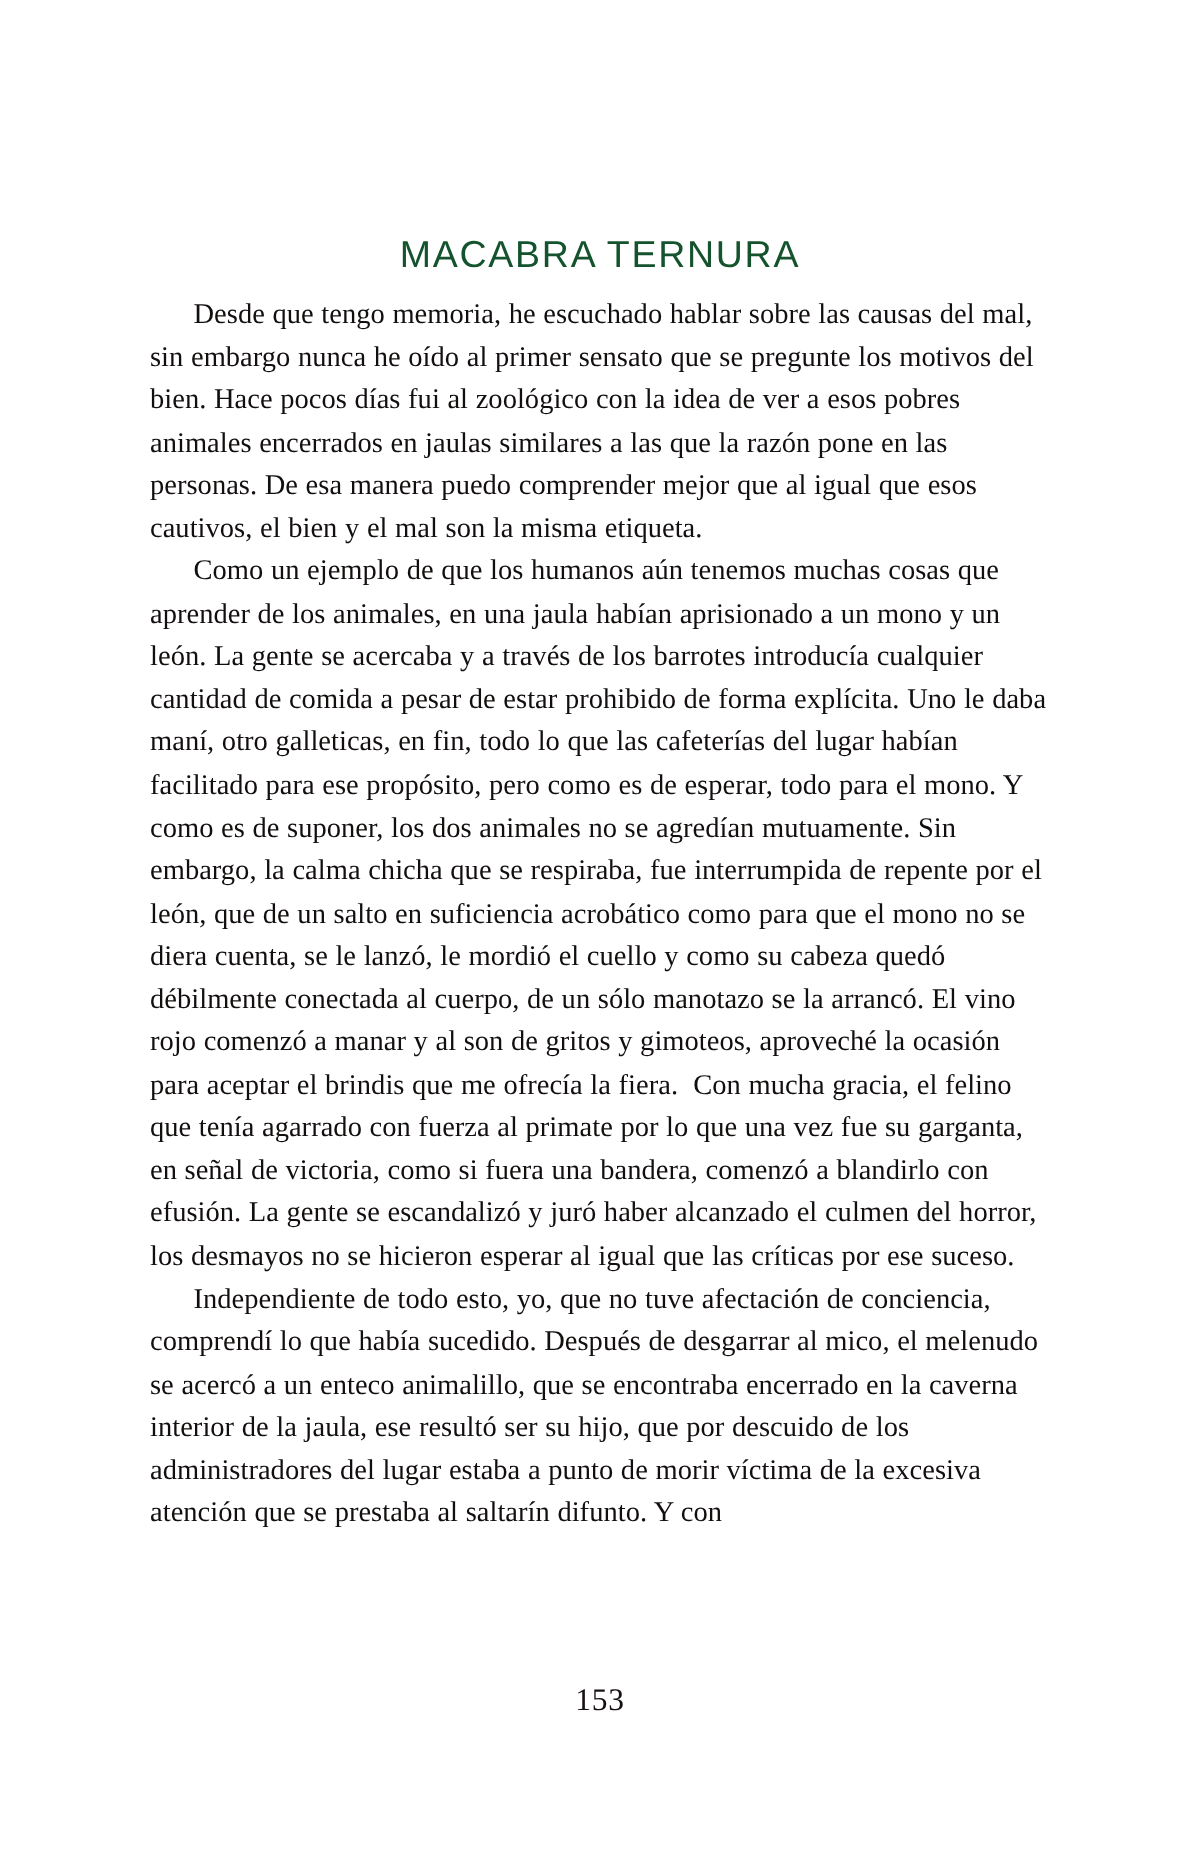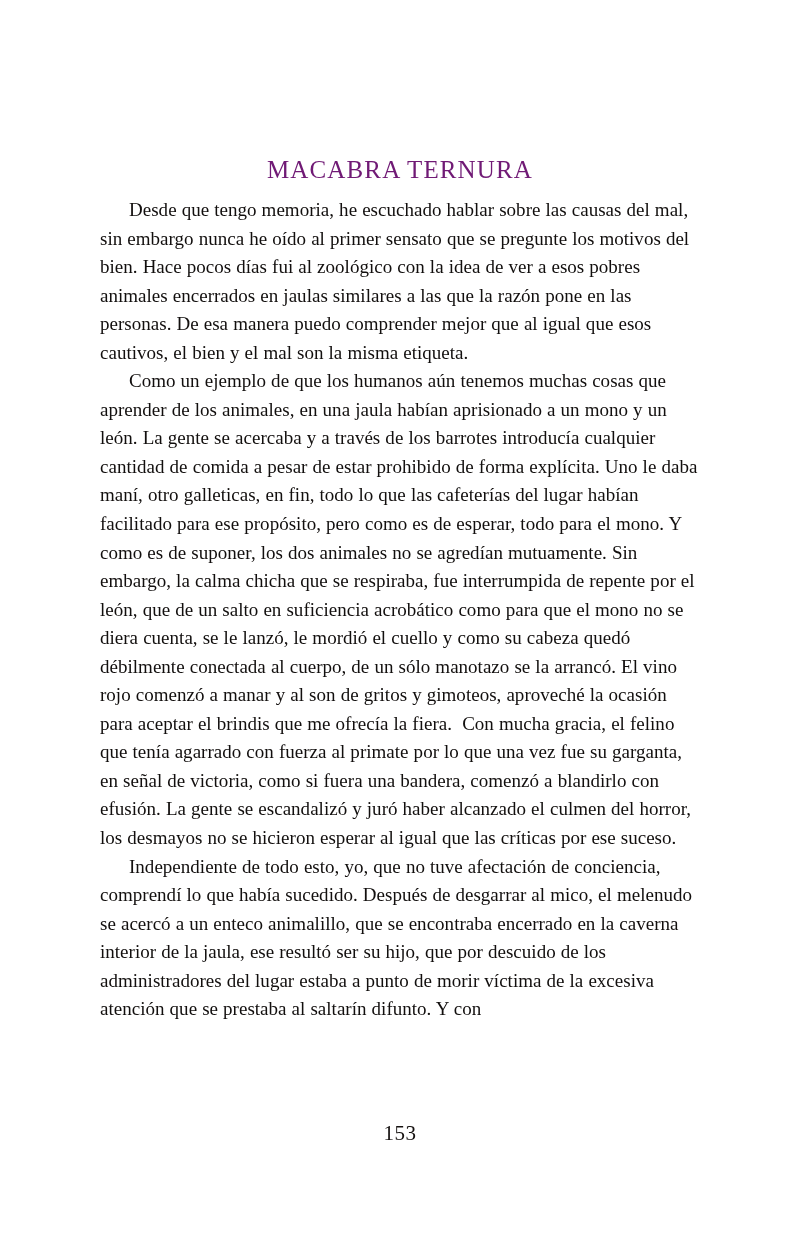--- a/index.html
+++ b/index.html
@@ -23,25 +23,25 @@
     background: #ffffff;
   }
 
   
   .chapter-title {
     position: absolute;
     left: 0;
     right: 0;
     top: 138px;
     text-align: center;
-    font-family: Liberation Serif, serif;
+    font-family: Liberation Sans, sans-serif;
     font-size: 25px;
     line-height: 30px;
     letter-spacing: 1.15px;
-    color: #701a75;
+    color: #14532d;
     font-weight: 400;
     white-space: pre;
   }
 
   
   .textblock {
     position: absolute;
     left: 100px;
     top: 196px;
     width: 604px;

